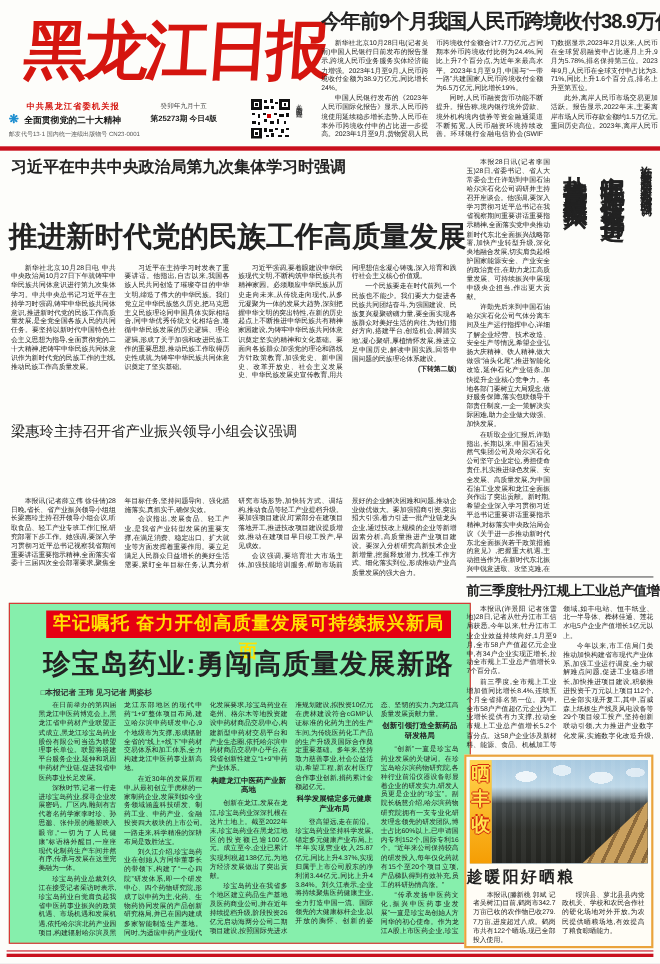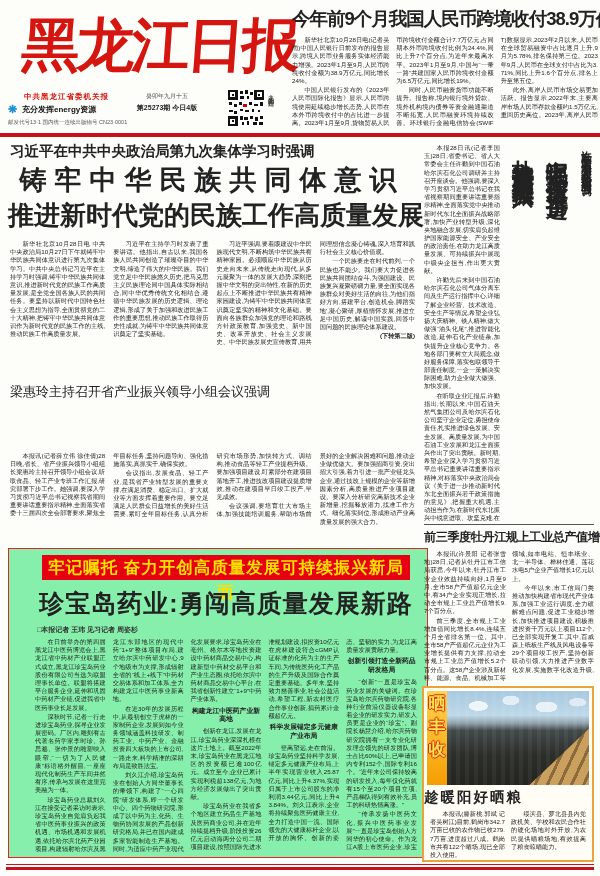--- a/index.html
+++ b/index.html
@@ -84,21 +84,21 @@
 </style>
 </head>
 <body>
 
 <div class="page">
 
   <div class="abs brand">黑龙江日报</div>
   <div class="abs organ">中共黑龙江省委机关报</div>
   <div class="abs publisher">
     <span class="logo">❋</span>
-    <span>充分发挥energy资源</span>
+    <span>全面贯彻党的二十大精神</span>
   </div>
   <div class="abs postal">邮发代号13·1 国内统一连续出版物号 CN23·0001</div>
   <div class="abs dateblock">
     <div class="lunar">癸卯年九月十五</div>
     <div class="issue">第25273期 今日4版</div>
   </div>
   <div class="abs qr">
     <svg viewBox="0 0 29 29" width="36" height="36" shape-rendering="crispEdges">
       <rect width="29" height="29" fill="#fff"></rect>
       <g fill="#111">
@@ -146,21 +146,20 @@
 
   <div class="abs top-art-head">今年前9个月我国人民币跨境收付38.9万亿元</div>
   <div class="abs top-art-body body-sm">
       <p>新华社北京10月28日电(记者吴雨)中国人民银行日前发布的报告显示,跨境人民币业务服务实体经济能力增强。2023年1月至9月,人民币跨境收付金额为38.9万亿元,同比增长24%。</p>
       <p>中国人民银行发布的《2023年人民币国际化报告》显示,人民币跨境使用延续稳步增长态势,人民币在本外币跨境收付中的占比进一步提高。2023年1月至9月,货物贸易人民币跨境收付金额合计7.7万亿元,占同期本外币跨境收付比例为24.4%,同比上升7个百分点,为近年来最高水平。2023年1月至9月,中国与“一带一路”共建国家人民币跨境收付金额为6.5万亿元,同比增长19%。</p>
       <p>同时,人民币融资货币功能不断提升。报告称,境内银行境外贷款、境外机构境内债券等资金融通渠道不断拓宽,人民币融资环境持续改善。环球银行金融电信协会(SWIFT)数据显示,2023年2月以来,人民币在全球贸易融资中占比逐月上升,9月为5.78%,排名保持第三位。2023年9月,人民币在全球支付中占比为3.71%,同比上升1.6个百分点,排名上升至第五位。</p>
       <p>此外,离岸人民币市场交易更加活跃。报告显示,2022年末,主要离岸市场人民币存款金额约1.5万亿元,重回历史高位。2023年,离岸人民币贷款规模保持增长,主要离岸市场人民币贷款余额为9585亿元。</p>
     </div>
 
   <div class="abs lead-kicker">习近平在中共中央政治局第九次集体学习时强调</div>
-  <div class="abs lead-h1">铸牢中华民族共同体意识</div>
   <div class="abs lead-h2">推进新时代党的民族工作高质量发展</div>
   <div class="abs lead-body body-sm">
       <p>新华社北京10月28日电 中共中央政治局10月27日下午就铸牢中华民族共同体意识进行第九次集体学习。中共中央总书记习近平在主持学习时强调,铸牢中华民族共同体意识,推进新时代党的民族工作高质量发展,是全党全国各族人民的共同任务。要坚持以新时代中国特色社会主义思想为指导,全面贯彻党的二十大精神,把铸牢中华民族共同体意识作为新时代党的民族工作的主线,推动民族工作高质量发展。</p>
       <p>习近平在主持学习时发表了重要讲话。他指出,自古以来,我国各族人民共同创造了璀璨夺目的中华文明,缔造了伟大的中华民族。我们党立足中华民族悠久历史,把马克思主义民族理论同中国具体实际相结合,同中华优秀传统文化相结合,遵循中华民族发展的历史逻辑、理论逻辑,形成了关于加强和改进民族工作的重要思想,推动民族工作取得历史性成就,为铸牢中华民族共同体意识奠定了坚实基础。</p>
       <p>习近平强调,要着眼建设中华民族现代文明,不断构筑中华民族共有精神家园。必须顺应中华民族从历史走向未来,从传统走向现代,从多元凝聚为一体的发展大趋势,深刻把握中华文明的突出特性,在新的历史起点上不断推进中华民族共有精神家园建设,为铸牢中华民族共同体意识奠定坚实的精神和文化基础。要面向各族群众加强党的理论和路线方针政策教育,加强党史、新中国史、改革开放史、社会主义发展史、中华民族发展史宣传教育,用共同理想信念凝心铸魂,深入培育和践行社会主义核心价值观。</p>
       <p>一个民族要走在时代前列,一个民族也不能少。我们要大力促进各民族共同团结奋斗,为强国建设、民族复兴凝聚磅礴力量,要全面实现各族群众对美好生活的向往,为他们指好方向,搭建平台,创造机会,脚踏实地',凝心聚研,厚植情怀发展,推进立足中国历史,解读中国实践,回答中国问题的民族理论体系建设。</p>
       <p class="turn">(下转第二版)</p>
     </div>
 
   <div class="abs side">

